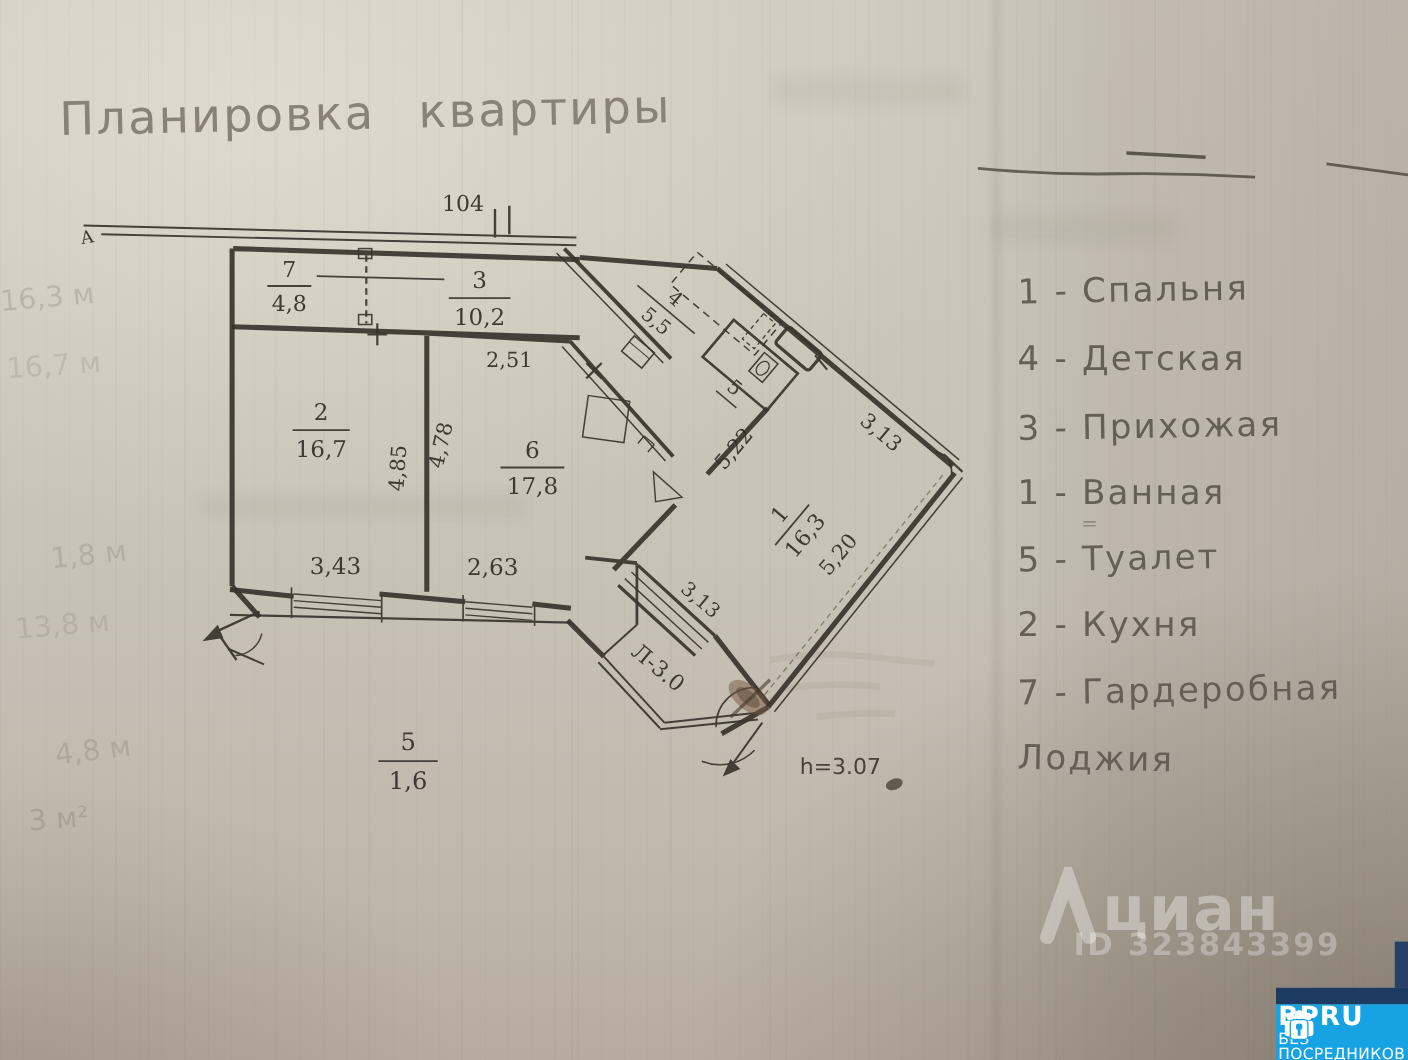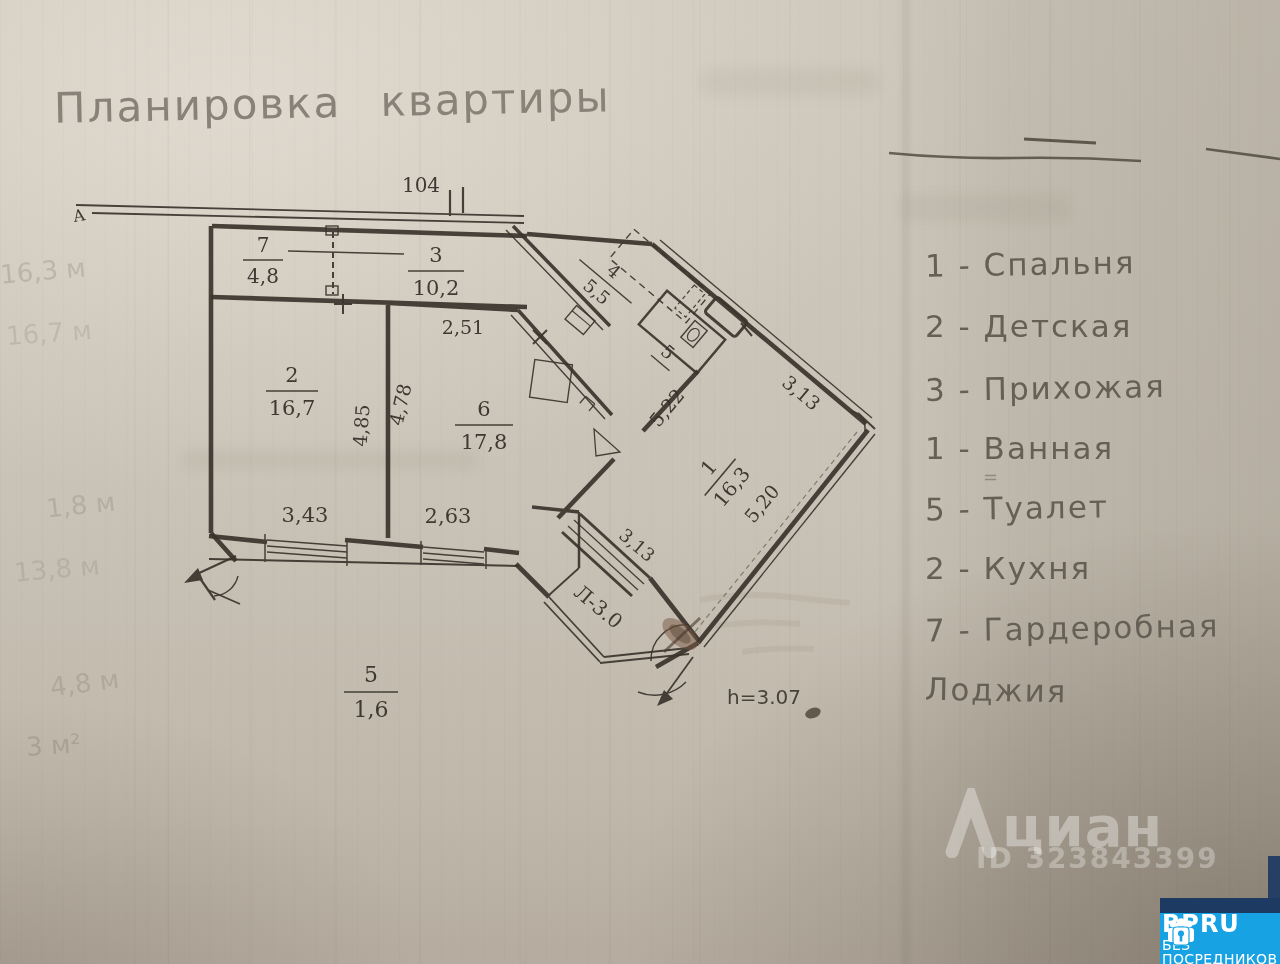--- a/index.html
+++ b/index.html
@@ -291,21 +291,21 @@
   </g>
   <g transform="translate(633,550) rotate(40)">
     <text class="lbl" font-size="18">3,13</text>
   </g>
   <text class="lbl-sans" font-size="20" x="764" y="704">h=3.07</text>
   <ellipse cx="813" cy="713" rx="8" ry="5" transform="rotate(-20 813 713)" fill="#453a2e" opacity=".75"></ellipse>
 </svg>
 
 <div>
   <div class="hand legend-item" style="top:246px;transform:rotate(-1deg);">1 - Спальня</div>
-  <div class="hand legend-item" style="top:308px;">2 - Детская</div>
+  <div class="hand legend-item" style="top:308px;">4 - Детская</div>
   <div class="hand legend-item" style="top:370px;transform:rotate(-1deg);">3 - Прихожая</div>
   <div class="hand legend-item" style="top:430px;">1 - Ванная</div>
   <div class="hand stray">=</div>
   <div class="hand legend-item" style="top:490px;transform:rotate(-1deg);">5 - Туалет</div>
   <div class="hand legend-item" style="top:550px;">2 - Кухня</div>
   <div class="hand legend-item" style="top:610px;transform:rotate(-1deg);">7 - Гардеробная</div>
   <div class="hand legend-item" style="top:672px;transform:rotate(1deg);">Лоджия</div>
 </div>
 
 <div>

